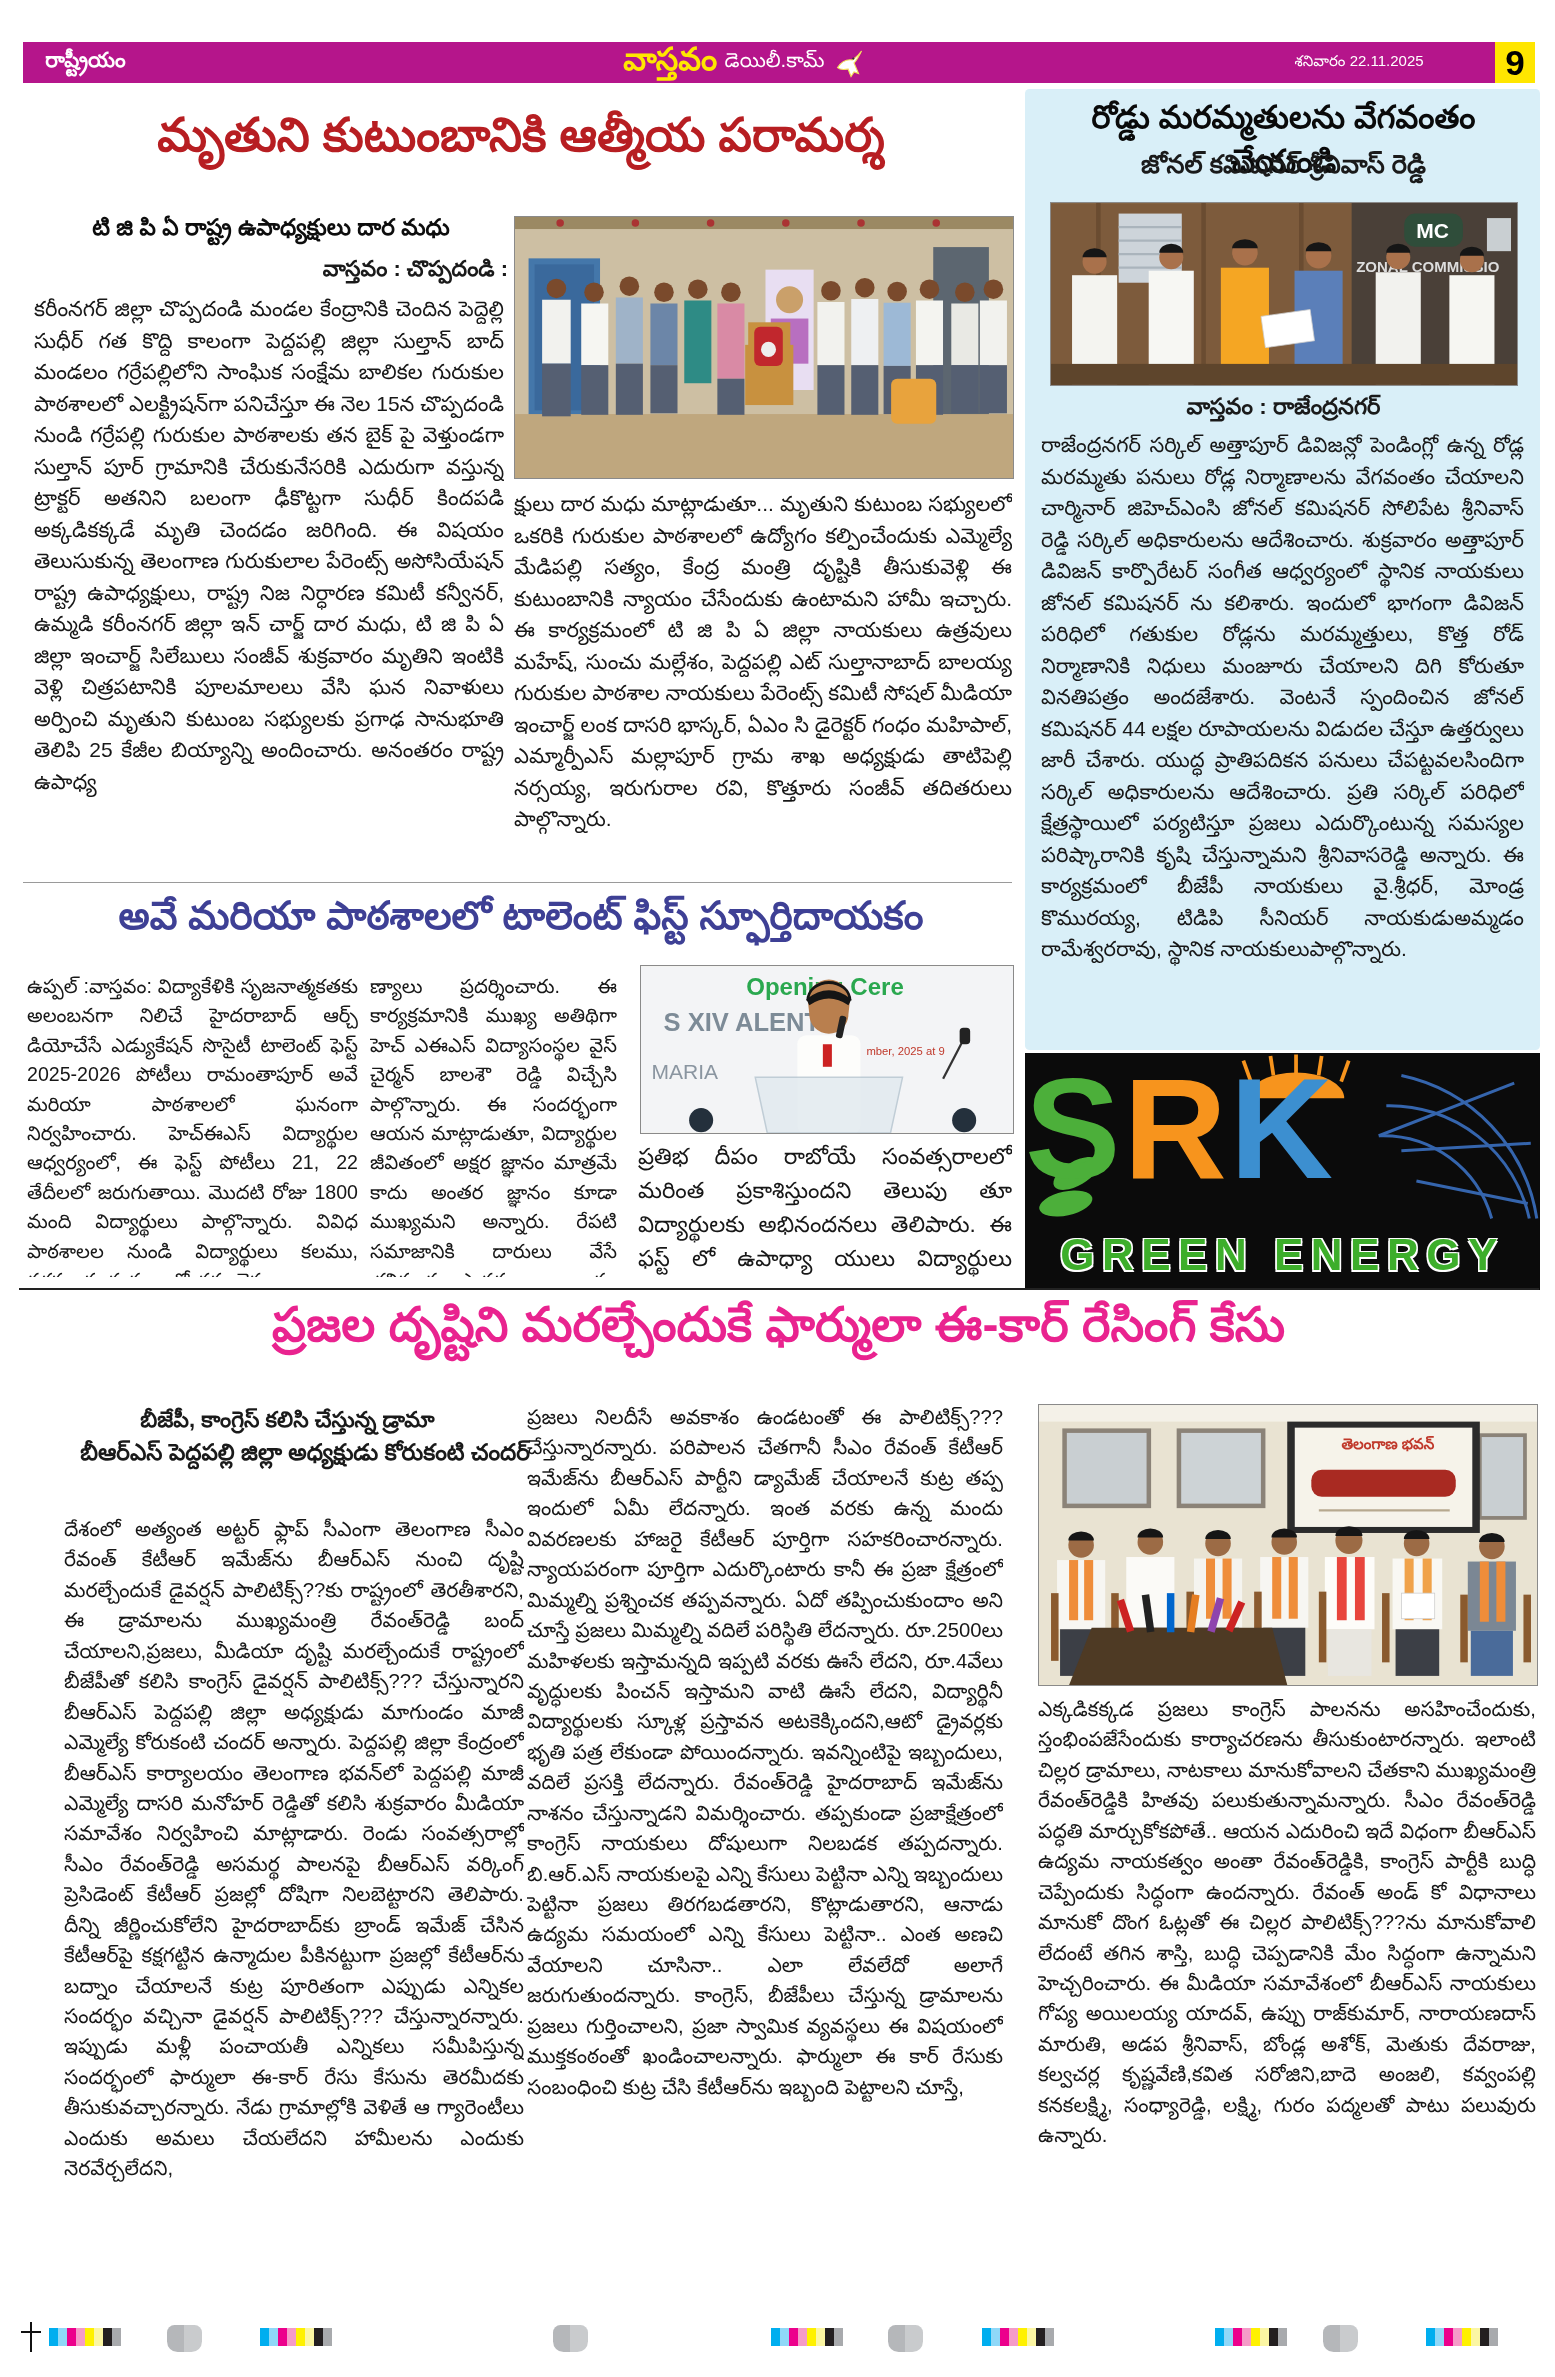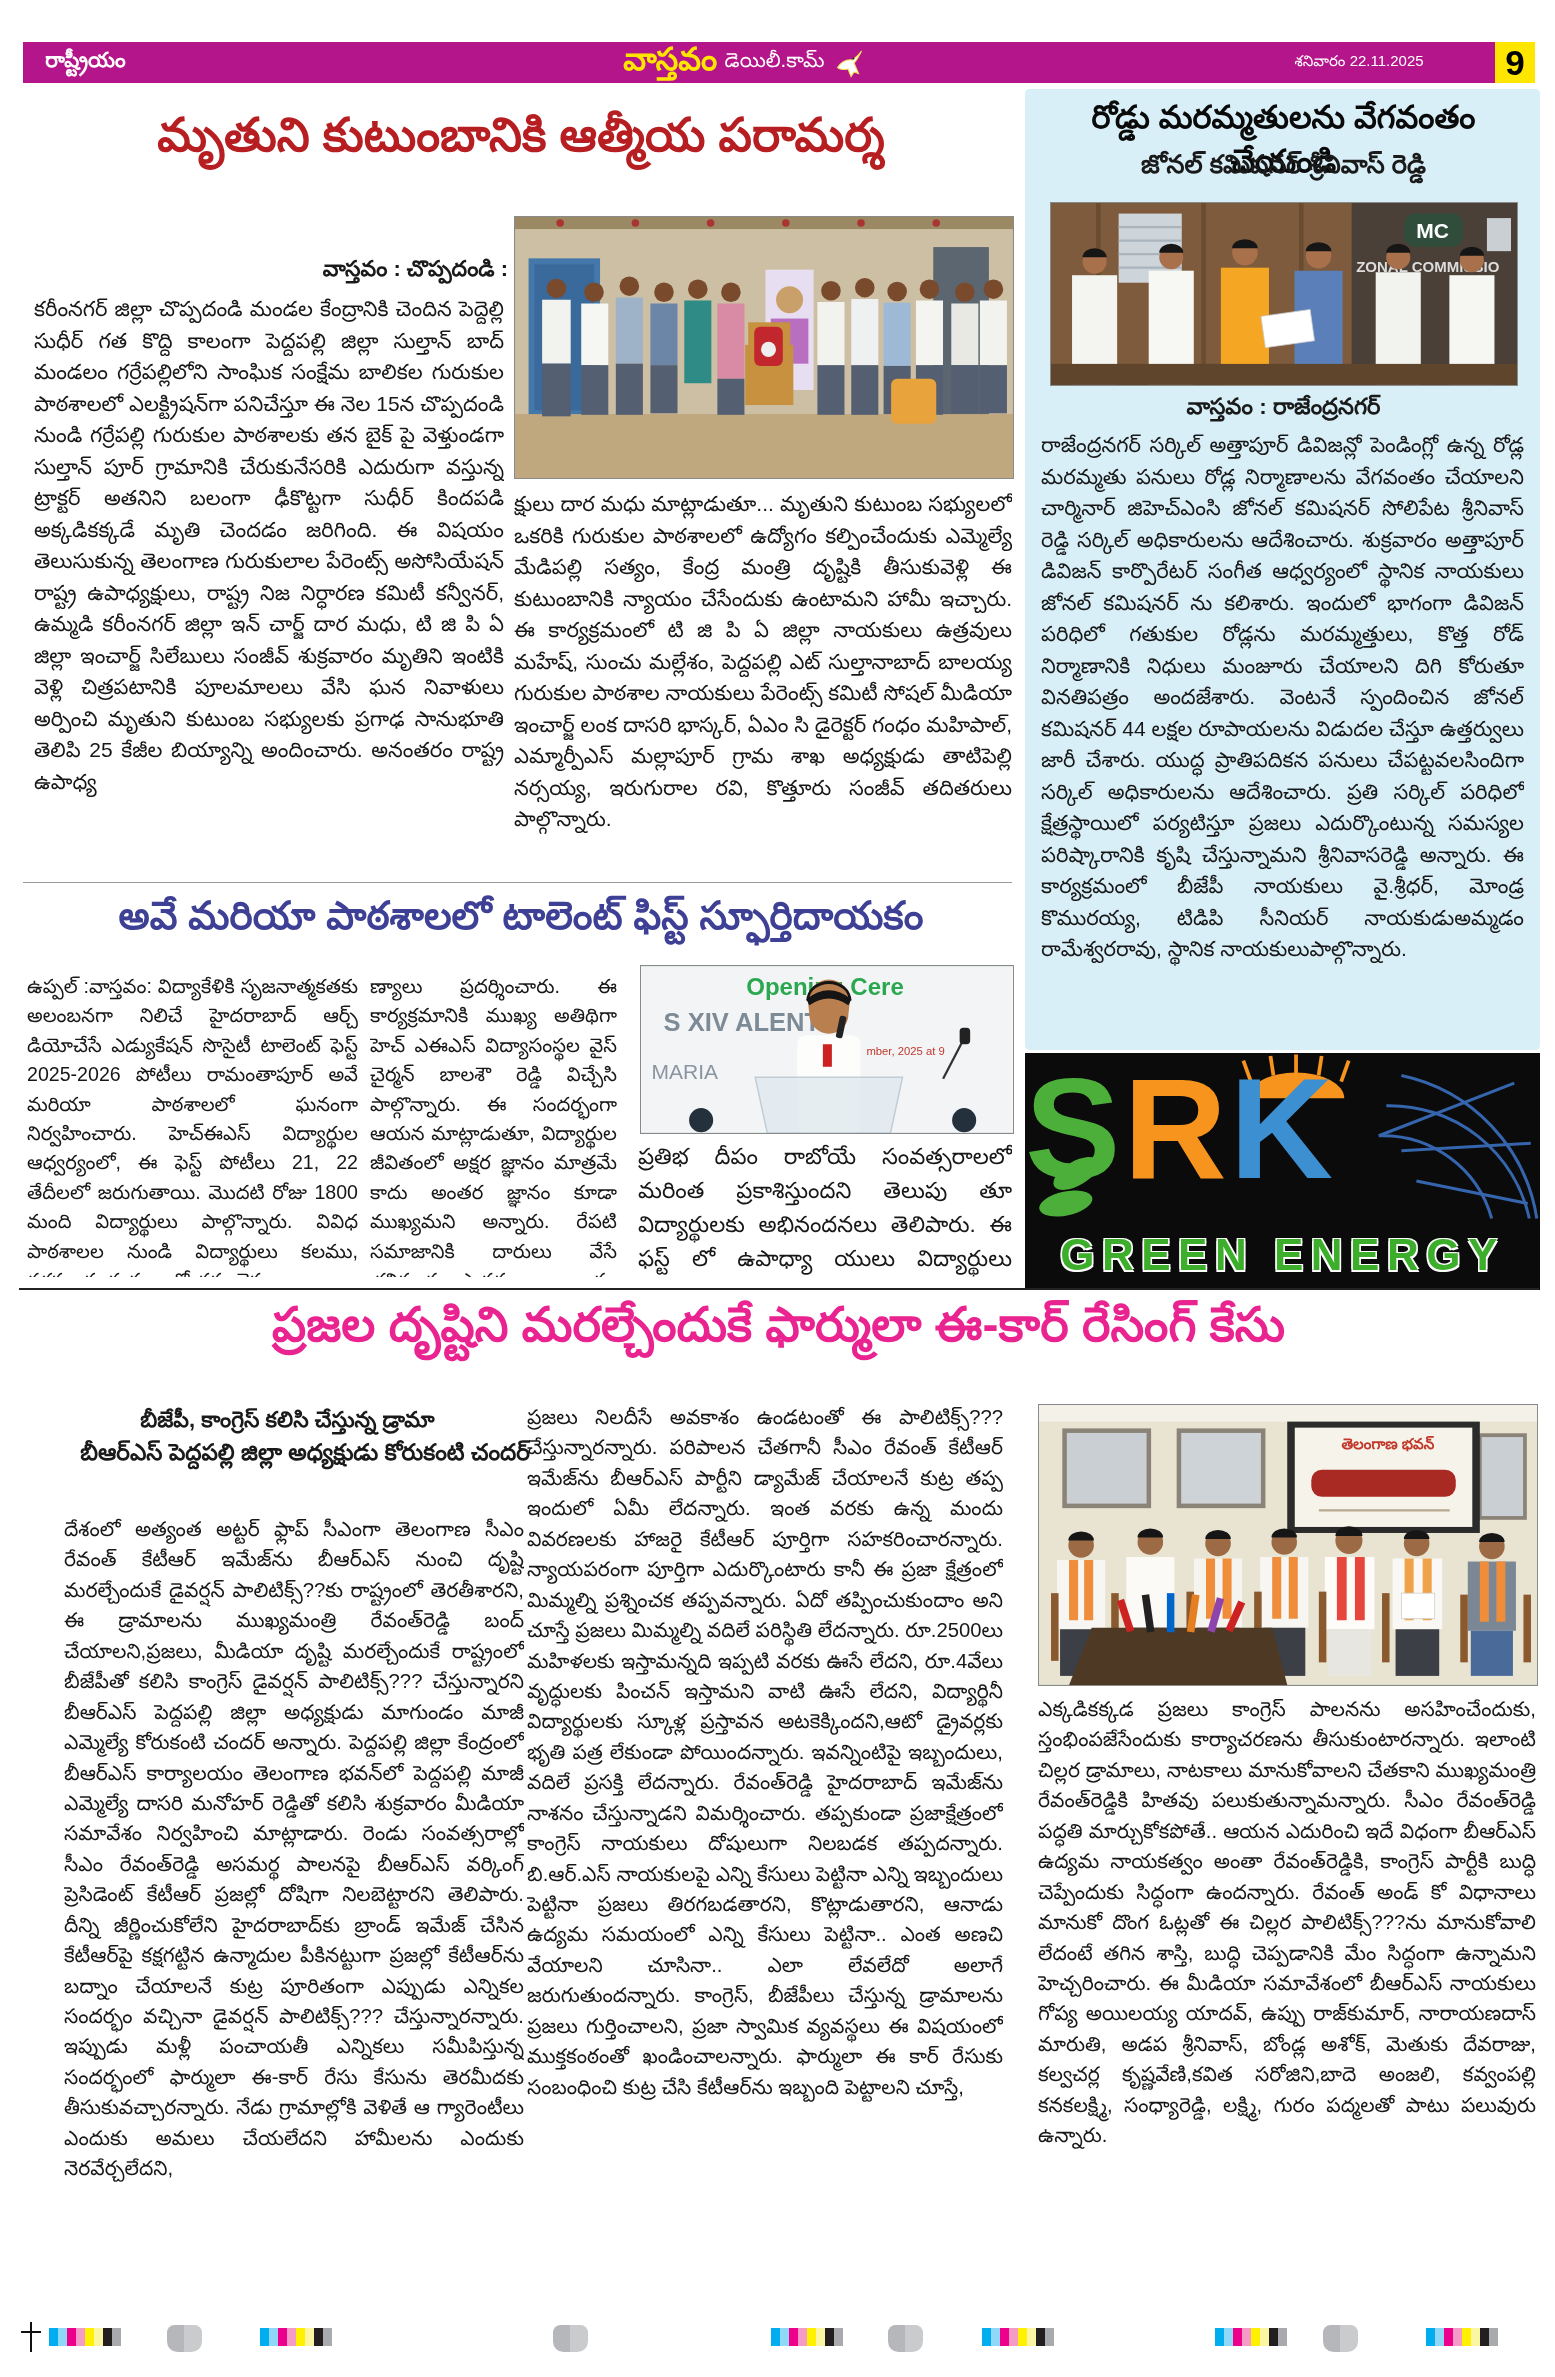--- a/index.html
+++ b/index.html
@@ -47,21 +47,21 @@
            text-shadow:-1.5px -1.5px 0 #fff,1.5px -1.5px 0 #fff,-1.5px 1.5px 0 #fff,1.5px 1.5px 0 #fff;}
   
   .a4-head{left:22.6px;top:1297px;width:1512px;font-size:48px;font-weight:bold;color:#E9238F;}
   .a4-sub1{left:45px;top:1407px;width:485px;font-size:22px;font-weight:bold;}
   .a4-sub2{left:45px;top:1439px;width:485px;font-size:23px;font-weight:bold;text-align:right;}
   .a4-date{left:45px;top:1475px;width:485px;font-size:22px;font-weight:bold;}
   .a4-col1{left:64px;top:1514px;width:460px;height:799px;font-size:20.3px;}
   .a4-col2{left:527px;top:1402px;width:476px;height:910px;font-size:20.3px;}
   .a4-col3{left:1038px;top:1694px;width:498px;height:618px;font-size:20.3px;}
   
-  .photo{position:absolute;border:0.8px solid #8a8a8a;background:#0f766e;overflow:hidden;}
+  .photo{position:absolute;border:0.8px solid #8a8a8a;background:#fef9c3;overflow:hidden;}
   .photo svg{display:block;}
   .p1{left:514px;top:216px;width:498px;height:261px;}
   .p2{left:640px;top:965px;width:372px;height:167px;}
   .p3{left:1050px;top:202px;width:466px;height:182px;}
   .p4{left:1038px;top:1404px;width:498px;height:280px;}
   
   .regplus{position:absolute;left:21px;top:2322px;width:19.6px;height:30px;}
   .regplus::before{content:"";position:absolute;left:0;top:9px;width:19.6px;height:1.5px;background:#111;}
   .regplus::after{content:"";position:absolute;left:9px;top:0;width:1.5px;height:30px;background:#111;}
   .colorbar{position:absolute;top:2328px;display:flex;height:18px;}
@@ -85,20 +85,21 @@
       </svg>
     </div>
     <span class="m-date">
       <span>శనివారం</span>
       <span>22.11.2025</span>
     </span>
   </div>
   <div class="pagenum">9</div>
 
   <div class="abs ctr a1-head">మృతుని కుటుంబానికి ఆత్మీయ పరామర్శ</div>
+  <div class="abs ctr a1-sub">టి జి పి ఏ రాష్ట్ర ఉపాధ్యక్షులు దార మధు</div>
   <div class="abs ctr a1-date">వాస్తవం : చొప్పదండి :</div>
   <div class="abs just bodytxt a1-col1">కరీంనగర్ జిల్లా చొప్పదండి మండల కేంద్రానికి చెందిన పెద్దెల్లి సుధీర్ గత కొద్ది కాలంగా పెద్దపల్లి జిల్లా సుల్తాన్ బాద్ మండలం గర్రేపల్లిలోని సాంఘిక సంక్షేమ బాలికల గురుకుల పాఠశాలలో ఎలక్ట్రిషన్‌గా పనిచేస్తూ ఈ నెల 15న చొప్పదండి నుండి గర్రేపల్లి గురుకుల పాఠశాలకు తన బైక్ పై వెళ్తుండగా సుల్తాన్ పూర్ గ్రామానికి చేరుకునేసరికి ఎదురుగా వస్తున్న ట్రాక్టర్ అతనిని బలంగా ఢీకొట్టగా సుధీర్ కిందపడి అక్కడికక్కడే మృతి చెందడం జరిగింది. ఈ విషయం తెలుసుకున్న తెలంగాణ గురుకులాల పేరెంట్స్ అసోసియేషన్ రాష్ట్ర ఉపాధ్యక్షులు, రాష్ట్ర నిజ నిర్ధారణ కమిటీ కన్వీనర్, ఉమ్మడి కరీంనగర్ జిల్లా ఇన్ చార్జ్ దార మధు, టి జి పి ఏ జిల్లా ఇంచార్జ్ సిలేబులు సంజీవ్ శుక్రవారం మృతిని ఇంటికి వెళ్లి చిత్రపటానికి పూలమాలలు వేసి ఘన నివాళులు అర్పించి మృతుని కుటుంబ సభ్యులకు ప్రగాఢ సానుభూతి తెలిపి 25 కేజీల బియ్యాన్ని అందించారు. అనంతరం రాష్ట్ర ఉపాధ్య</div>
 
   <div class="photo p1">
     <svg width="498" height="261" viewBox="0 0 662 347">
       <rect width="662" height="347" fill="#cdbfa3"></rect>
       <rect width="662" height="16" fill="#9b8963"></rect>
       <circle cx="60" cy="8" r="5" fill="#a33"></circle>
         <circle cx="160" cy="8" r="5" fill="#a33"></circle>
         <circle cx="260" cy="8" r="5" fill="#a33"></circle>

